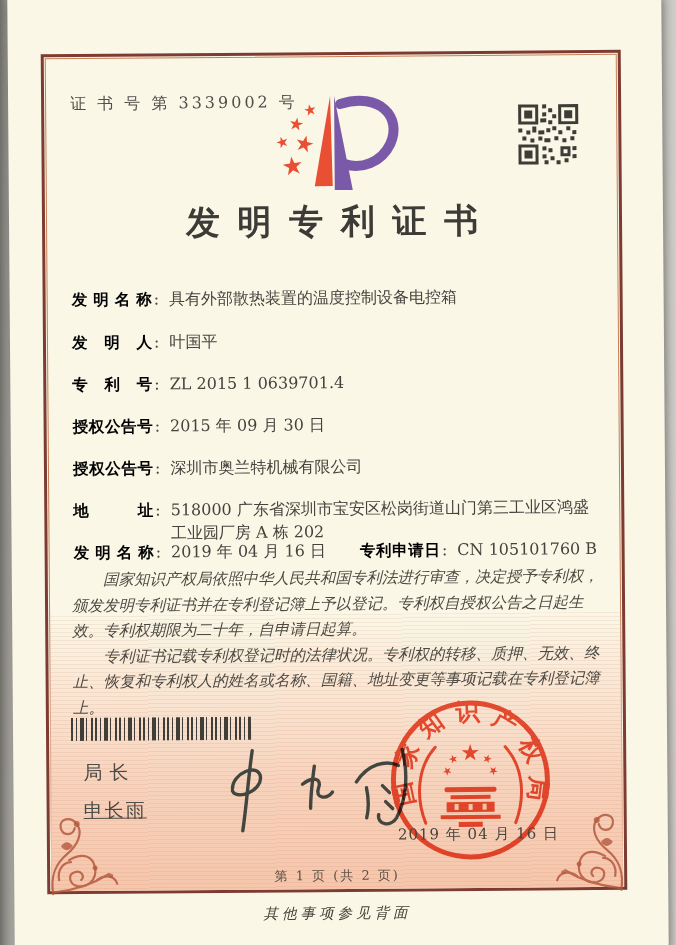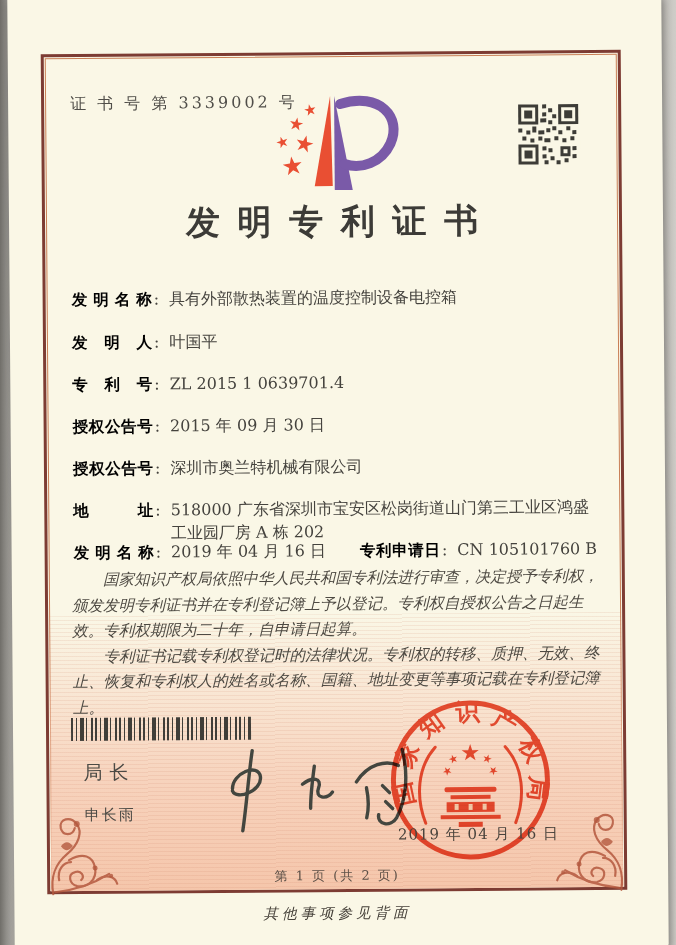--- a/index.html
+++ b/index.html
@@ -55,23 +55,23 @@
   .paragraphs p{margin:0;text-indent:2em;}
   .barcode{
     position:absolute;left:58px;top:720px;width:180px;height:23px;
     background:repeating-linear-gradient(90deg,
       #403e39 0 2px, transparent 2px 5px,
       #403e39 5px 6px, transparent 6px 9px,
       #403e39 9px 13px, transparent 13px 15px,
       #403e39 15px 16px, transparent 16px 20px,
       #403e39 20px 22px, transparent 22px 24px);
   }
-  .officer{position:absolute;left:70px;top:762px;color:#4b4a45;text-align:right;}
+  .officer{position:absolute;left:70px;top:762px;color:#4b4a45;}
   .officer .otitle{font-size:19px;letter-spacing:7px;}
-  .officer .oname{font-size:15px;letter-spacing:2px;margin-top:20px;}
+  .officer .oname{font-size:19px;letter-spacing:2px;margin-top:12px;text-decoration:underline;}
   .signature{position:absolute;left:205px;top:742px;width:215px;height:100px;}
   .seal{position:absolute;left:372px;top:700px;width:170px;height:170px;mix-blend-mode:multiply;}
   .seal-date{
     position:absolute;left:384px;top:830px;font-size:15px;color:#4a443d;letter-spacing:1px;
   }
   .page-num{
     position:absolute;left:33px;top:871px;width:580px;text-align:center;
     font-size:13px;color:#5d5047;letter-spacing:2px;
   }
   .back-note{

